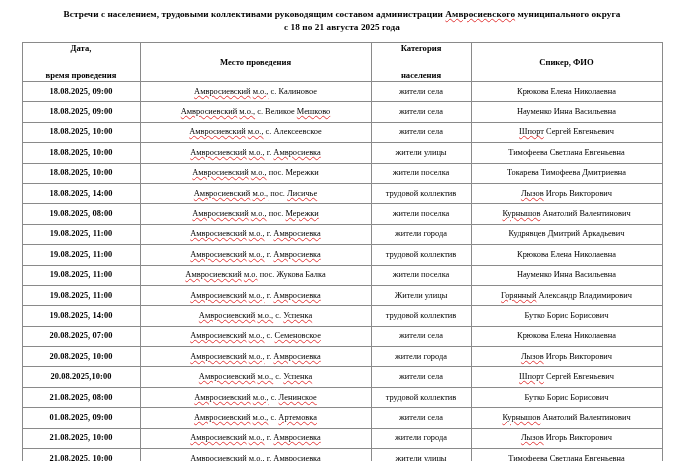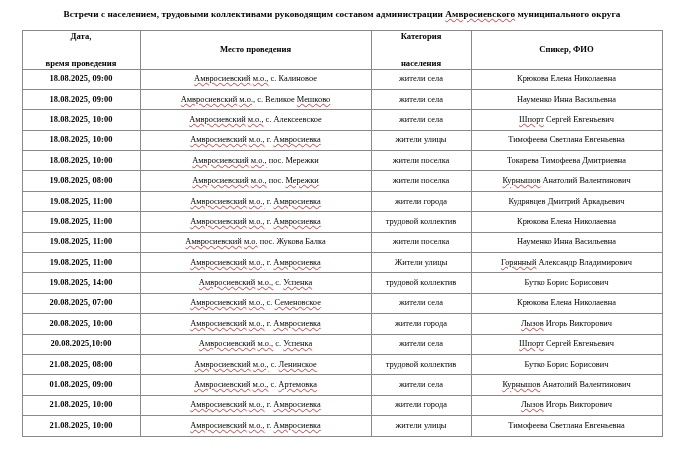--- a/index.html
+++ b/index.html
@@ -81,20 +81,21 @@
   .hdr-l1 { display: block; font-family: Liberation Serif, serif; }
   .hdr-l2 { display: block; margin-top: 16px; }
 </style>
 </head>
 <body>
 
 <div class="page">
 
   <div class="doc-title">
     <span>Встречи с населением, трудовыми коллективами руководящим составом администрации <span class="spell-red">Амвросиевского</span> муниципального округа</span>
+    <span class="line2">с 18 по 21 августа 2025 года</span>
   </div>
 
   <table class="schedule">
     <colgroup>
       <col class="c-date">
       <col class="c-place">
       <col class="c-cat">
       <col class="c-speak">
     </colgroup>
     <thead>
@@ -140,20 +141,26 @@
           <td class="cat-cell">жители улицы</td>
           <td class="speaker-cell">Тимофеева Светлана Евгеньевна</td>
         </tr>
         <tr>
           <td class="date-cell">18.08.2025, 10:00</td>
           <td class="place-cell"><span class="spell-red">Амвросиевский</span> <span class="spell-red">м.о.,</span> пос. Мережки</td>
           <td class="cat-cell">жители поселка</td>
           <td class="speaker-cell">Токарева Тимофеева Дмитриевна</td>
         </tr>
         <tr>
+          <td class="date-cell">18.08.2025, 14:00</td>
+          <td class="place-cell"><span class="spell-red">Амвросиевский</span> <span class="spell-red">м.о.,</span> пос. <span class="spell-red">Лисичье</span></td>
+          <td class="cat-cell">трудовой коллектив</td>
+          <td class="speaker-cell"><span class="spell-red">Лызов</span> Игорь Викторович</td>
+        </tr>
+        <tr>
           <td class="date-cell">19.08.2025, 08:00</td>
           <td class="place-cell"><span class="spell-red">Амвросиевский</span> <span class="spell-red">м.о.,</span> пос. <span class="spell-red">Мережки</span></td>
           <td class="cat-cell">жители поселка</td>
           <td class="speaker-cell"><span class="spell-red">Курнышов</span> Анатолий Валентинович</td>
         </tr>
         <tr>
           <td class="date-cell">19.08.2025, 11:00</td>
           <td class="place-cell"><span class="spell-red">Амвросиевский</span> <span class="spell-red">м.о.,</span> г. <span class="spell-red">Амвросиевка</span></td>
           <td class="cat-cell">жители города</td>
           <td class="speaker-cell">Кудрявцев Дмитрий Аркадьевич</td>

